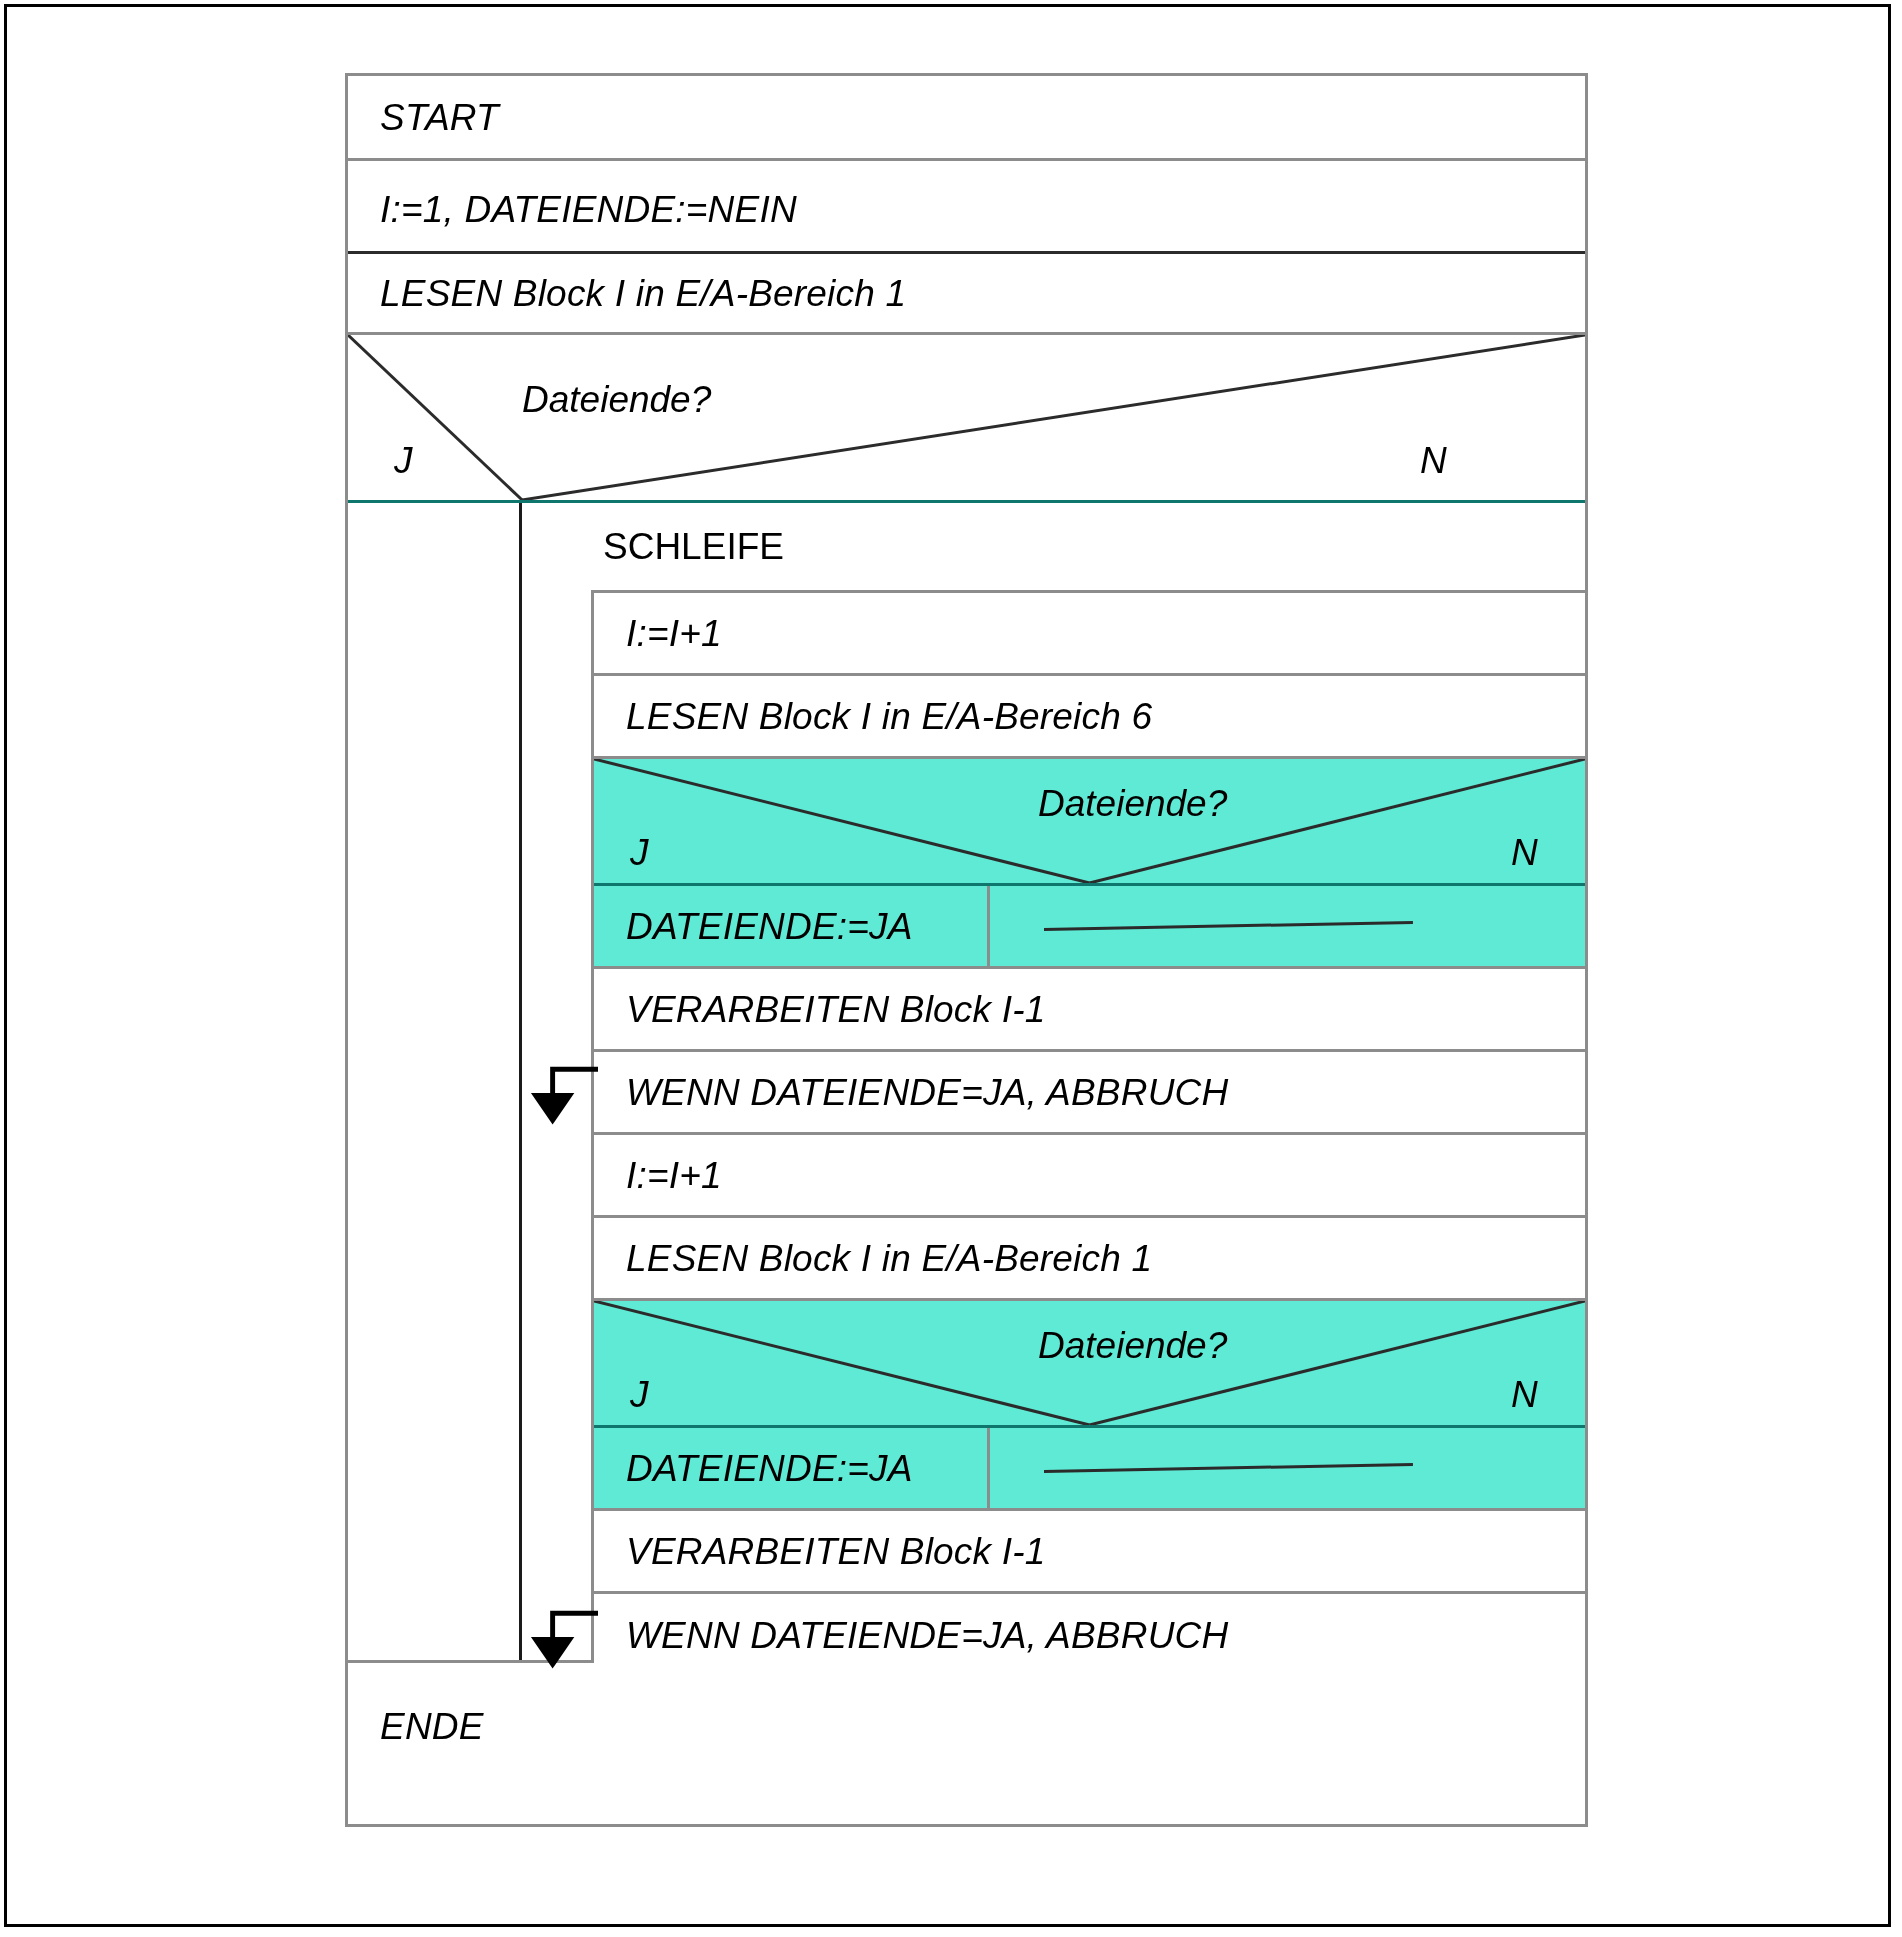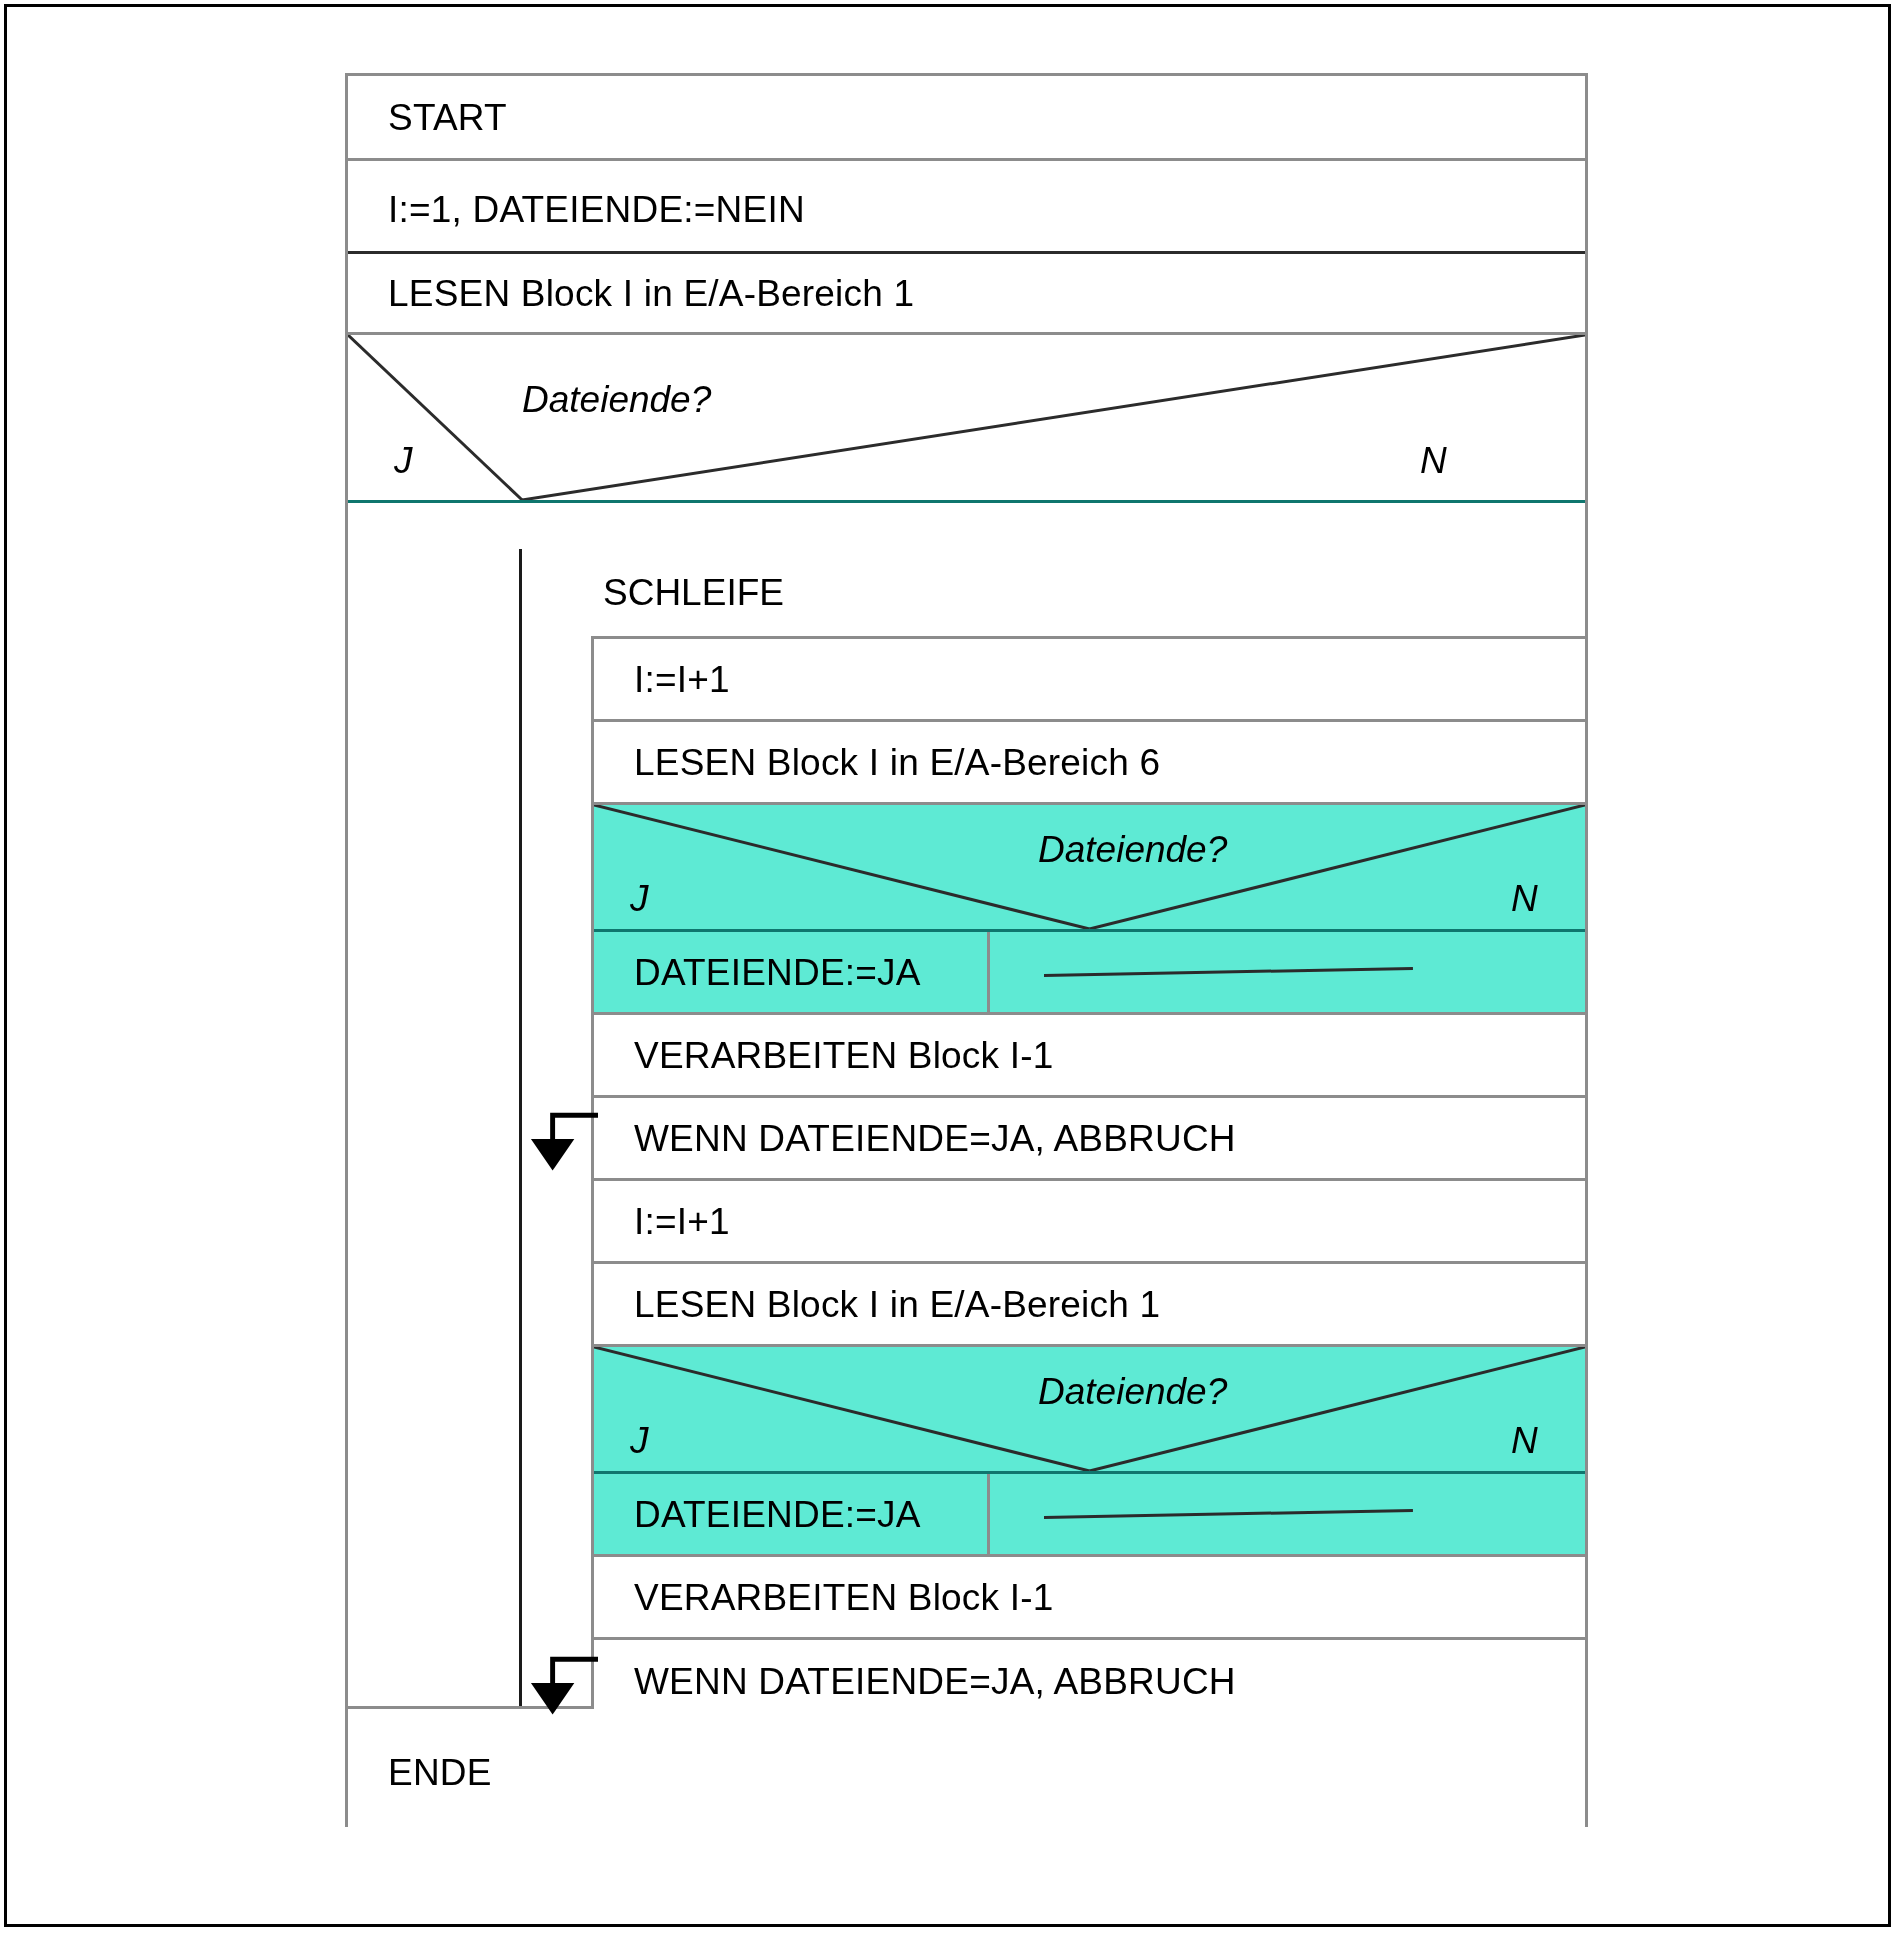--- a/index.html
+++ b/index.html
@@ -37,25 +37,26 @@
   .row{
     position:relative;
     box-sizing:border-box;
     border-bottom:3px solid #8c8c8c;
     background:#fff;
   }
   .row:last-child{border-bottom:none;}
 
   .stmt{
     display:block;
-    padding-left:40px;
+    padding-left:32px;
     font-size:37px;
     line-height:1;
     letter-spacing:0.2px;
     white-space:nowrap;
+    font-style:italic;
   }
   .stmt-wrap{
     display:flex;
     align-items:center;
     height:100%;
   }
 
   
   .sep-dark{border-bottom:3px solid #2b2b2b;}
 
@@ -117,21 +118,20 @@
   
   #outer-if{
     height:168px;
   }
   
   #outer-branch{
     display:flex;
     height:1160px;
     box-sizing:border-box;
     border-bottom:3px solid #8c8c8c;
-    margin-top:46px;
   }
   #outer-j-cell{
     width:174px;
     box-sizing:border-box;
     border-right:3px solid #1a1a1a;
     background:#fff;
   }
   #outer-n-cell{
     flex:1;
     box-sizing:border-box;

